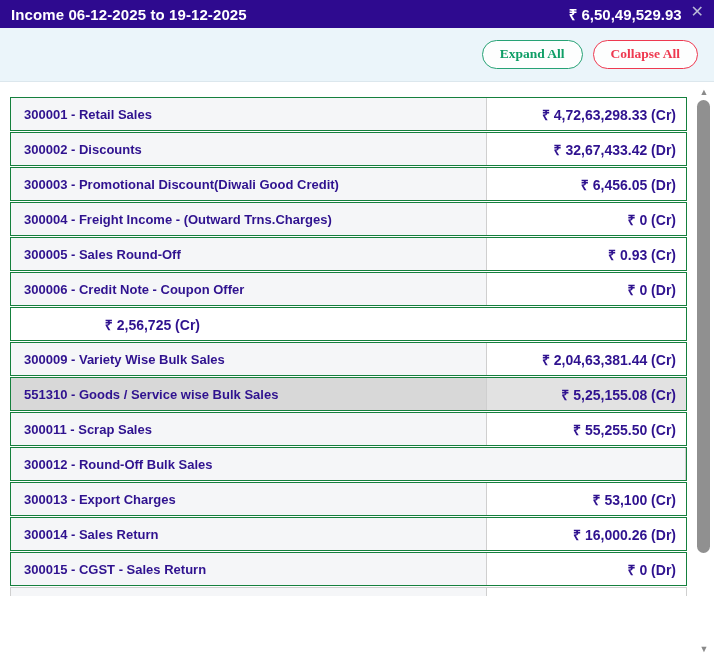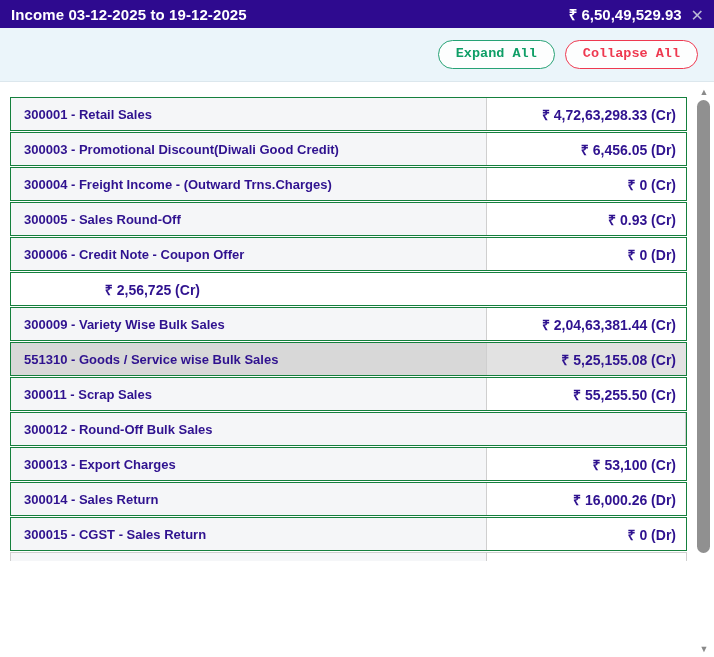--- a/index.html
+++ b/index.html
@@ -17,40 +17,40 @@
     position: absolute; top: 0; left: 0;
     width: 714px; height: 28px;
     background: #2e0a8f;
     display: flex; align-items: center; justify-content: space-between;
     padding: 0 8px 0 11px;
   }
   .header-title {
     color: #ffffff; font-size: 15px; font-weight: 700;
     letter-spacing: 0.1px;
   }
-  .header-right { display: flex; align-items: flex-end; gap: 7px; }
+  .header-right { display: flex; align-items: flex-start; gap: 7px; }
   .header-total { color: #ffffff; font-size: 15px; font-weight: 700; }
   .close-icon {
     color: #b9b9d6; font-size: 16px; font-weight: 400;
     line-height: 1; cursor: pointer; padding: 0 2px;
   }
 
   
   .toolbar {
     position: absolute; top: 28px; left: 0;
     width: 714px; height: 54px;
     background: #ebf5fa;
     border-bottom: 1px solid #dce7ed;
     display: flex; align-items: center; justify-content: flex-end;
     gap: 10px; padding-right: 16px;
   }
   .btn {
     background: #fdfefe;
     border-radius: 15px;
-    font-family: Liberation Mono, monospace;
+    font-family: Liberation Serif, serif;
     font-size: 13.5px; font-weight: 700;
     padding: 4px 17px 5px 17px;
     cursor: pointer;
     line-height: 1.3;
   }
   .btn-expand { color: #0e9e66; border: 1.5px solid #26a275; }
   .btn-collapse { color: #ee3950; border: 1.5px solid #ee3950; }
 
   
   .table {
@@ -113,38 +113,42 @@
     width: 13px; height: 453px;
     background: #909090;
     border-radius: 7px;
     cursor: grab;
   }
 </style>
 </head>
 <body>
 
 <div class="header">
-  <span class="header-title">Income 03-12-2025 to 19-12-2025</span>
+  <span class="header-title">Income 06-12-2025 to 19-12-2025</span>
   <span class="header-right">
     <span class="header-total">₹ 6,50,49,529.93</span>
     <span class="close-icon">✕</span>
   </span>
 </div>
 
 <div class="toolbar">
   <button class="btn btn-expand">Expand All</button>
   <button class="btn btn-collapse">Collapse All</button>
 </div>
 
 <div class="table">
     <div class="row">
     <div class="cell-left">300001 - Retail Sales</div>
     <div class="cell-right">₹ 4,72,63,298.33 (Cr)</div>
   </div>
     <div class="row">
+    <div class="cell-left">300002 - Discounts</div>
+    <div class="cell-right">₹ 32,67,433.42 (Dr)</div>
+  </div>
+    <div class="row">
     <div class="cell-left">300003 - Promotional Discount(Diwali Good Credit)</div>
     <div class="cell-right">₹ 6,456.05 (Dr)</div>
   </div>
     <div class="row">
     <div class="cell-left">300004 - Freight Income - (Outward Trns.Charges)</div>
     <div class="cell-right">₹ 0 (Cr)</div>
   </div>
     <div class="row">
     <div class="cell-left">300005 - Sales Round-Off</div>
     <div class="cell-right">₹ 0.93 (Cr)</div>

